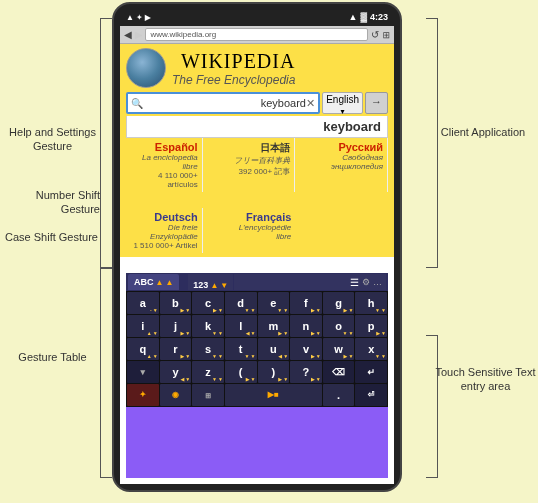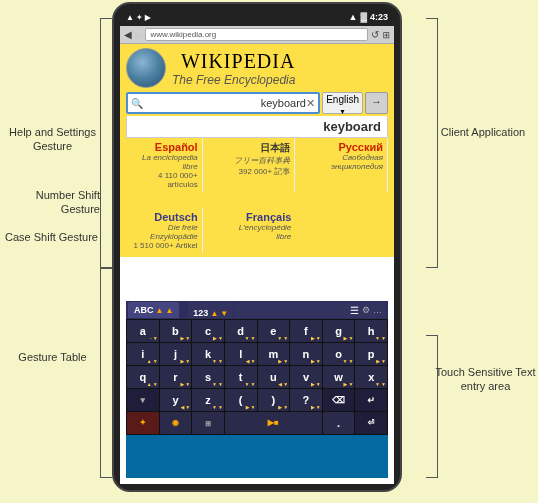--- a/index.html
+++ b/index.html
@@ -223,22 +223,22 @@
     }
 
     .result-lang-ja { font-size: 10px; color: #333; font-weight: bold; }
 
     
     .keyboard-area {
       position: absolute;
       left: 6px;
       bottom: 6px;
       right: 6px;
-      height: 177px;
-      background: #0369a1;
+      height: 205px;
+      background: #8b5cf6;
       overflow: hidden;
     }
 
     
     .kb-toolbar {
       display: flex;
       height: 18px;
       background: #2d2d5e;
       align-items: center;
       gap: 1px;

